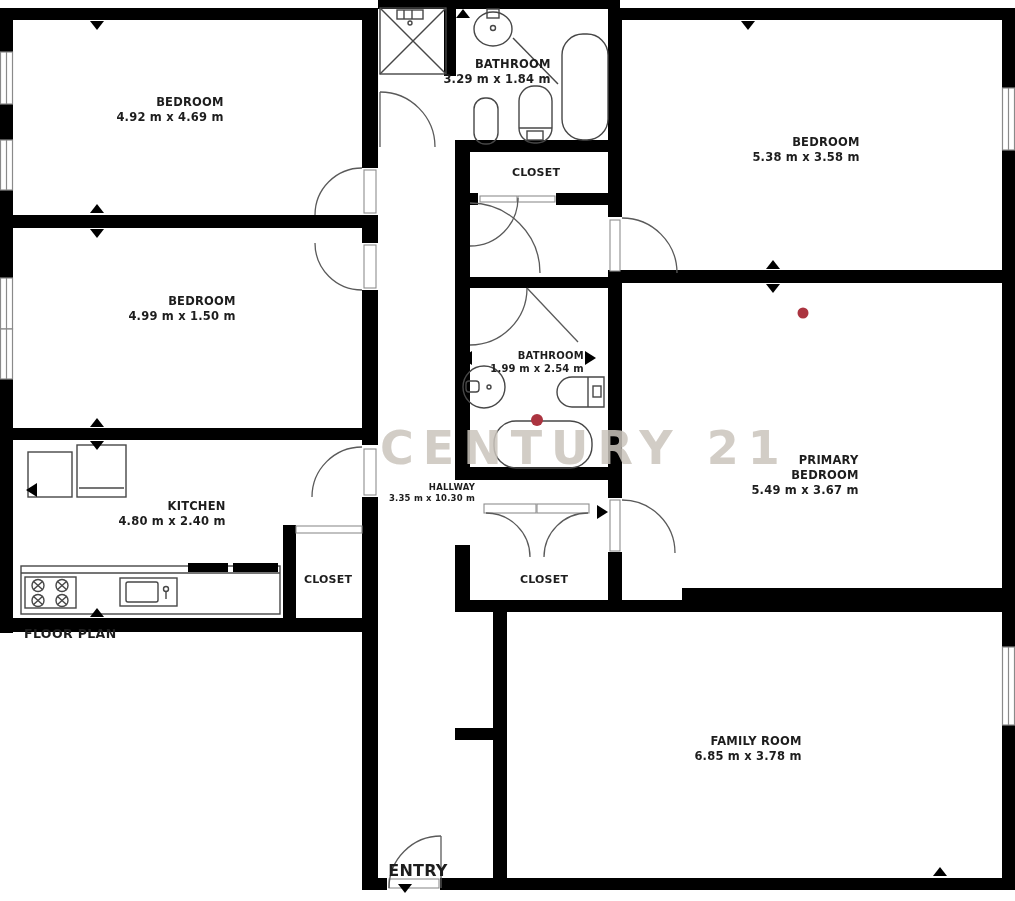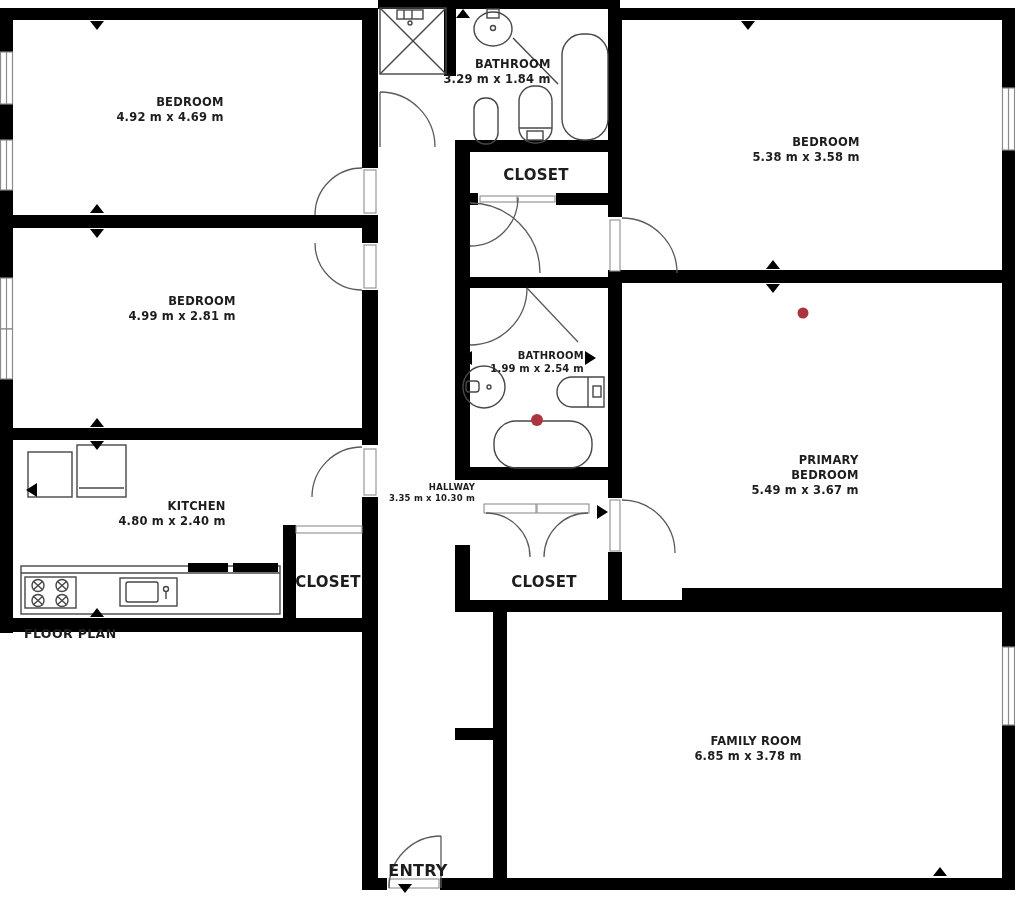--- a/index.html
+++ b/index.html
@@ -8,21 +8,21 @@
     font-family:"DejaVu Sans",sans-serif;overflow:hidden;
   }
   .plan svg{position:absolute;left:0;top:0;}
   .room-label{
     position:absolute;text-align:right;color:#1d1d1d;
     font-size:11.5px;font-weight:700;line-height:1.3;letter-spacing:.2px;
     transform:translateX(-50%);white-space:nowrap;z-index:3;
   }
   .room-label .dims{font-weight:600;}
   .room-label.small{font-size:8.5px;}
-  .room-label.closet{font-size:15px;}
+  .room-label.closet{font-size:11px;}
   .room-label.entry{font-size:16px;}
   .plan-title{
     position:absolute;left:24px;top:626px;color:#1d1d1d;
     font-size:12.5px;font-weight:600;letter-spacing:.4px;z-index:3;
   }
   .watermark{
     position:absolute;left:380px;top:421px;z-index:2;
     font-size:46px;font-weight:700;letter-spacing:9px;
     color:#cbc5bd;opacity:.85;white-space:nowrap;
   }
@@ -210,20 +210,21 @@
       <polygon points="585,351 585,365 596,358"></polygon>
       <polygon points="37,483 37,497 26,490"></polygon>
       <polygon points="398,884 412,884 405,893"></polygon>
       <polygon points="933,876 947,876 940,867"></polygon>
     </g>
 
     <circle cx="803" cy="313" r="5.5" fill="#ab3440"></circle>
     <circle cx="537" cy="420" r="6" fill="#ab3440"></circle>
   </svg>
 
+  <div class="watermark">CENTURY 21</div>
 
   <div class="room-label" style="left:170px;top:95px;">
     <div>BEDROOM</div>
     <div class="dims">4.92 m x 4.69 m</div>
   </div>
 
   <div class="room-label" style="left:497px;top:57px;">
     <div>BATHROOM</div>
     <div class="dims">3.29 m x 1.84 m</div>
   </div>
@@ -232,21 +233,21 @@
     <div>BEDROOM</div>
     <div class="dims">5.38 m x 3.58 m</div>
   </div>
 
   <div class="room-label closet" style="left:536px;top:166px;">
     <div>CLOSET</div>
   </div>
 
   <div class="room-label" style="left:182px;top:294px;">
     <div>BEDROOM</div>
-    <div class="dims">4.99 m x 2.81 m</div>
+    <div class="dims">4.99 m x 1.50 m</div>
   </div>
 
   <div class="room-label small" style="left:537px;top:349px;font-size:10px;">
     <div>BATHROOM</div>
     <div class="dims">1.99 m x 2.54 m</div>
   </div>
 
   <div class="room-label" style="left:805px;top:453px;">
     <div>PRIMARY</div>
     <div>BEDROOM</div>

